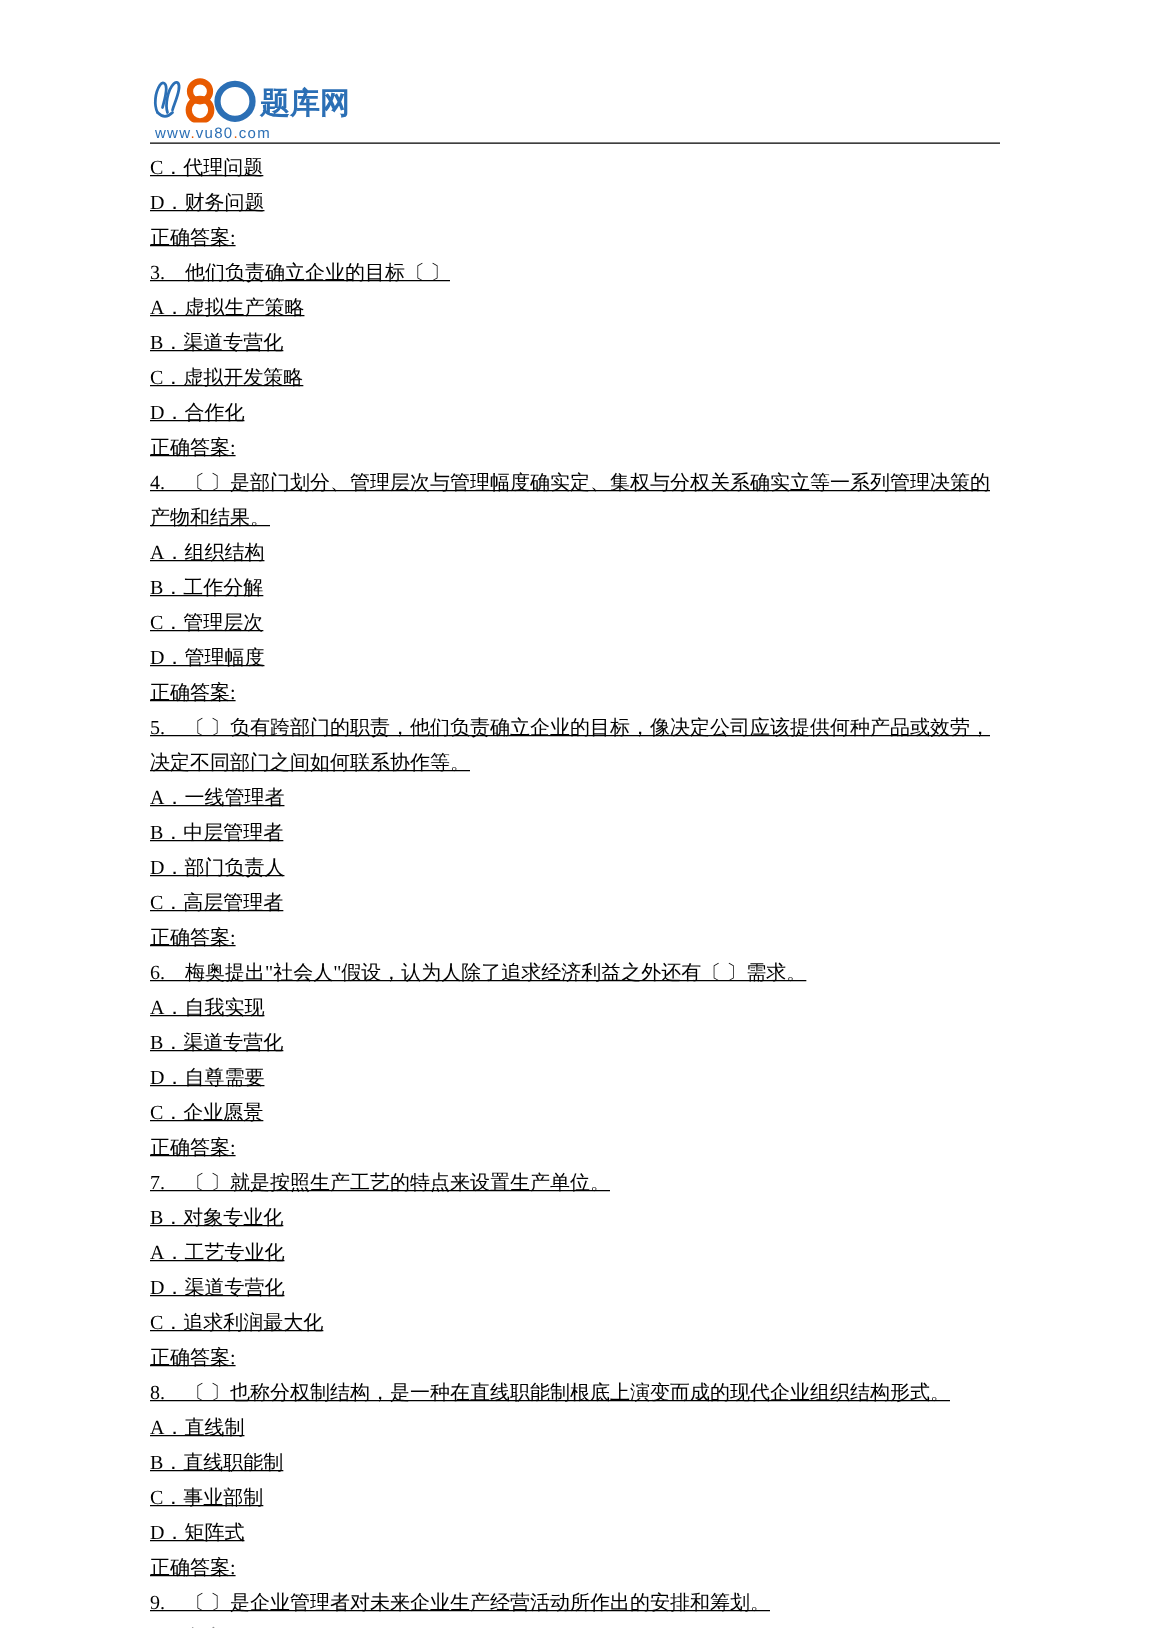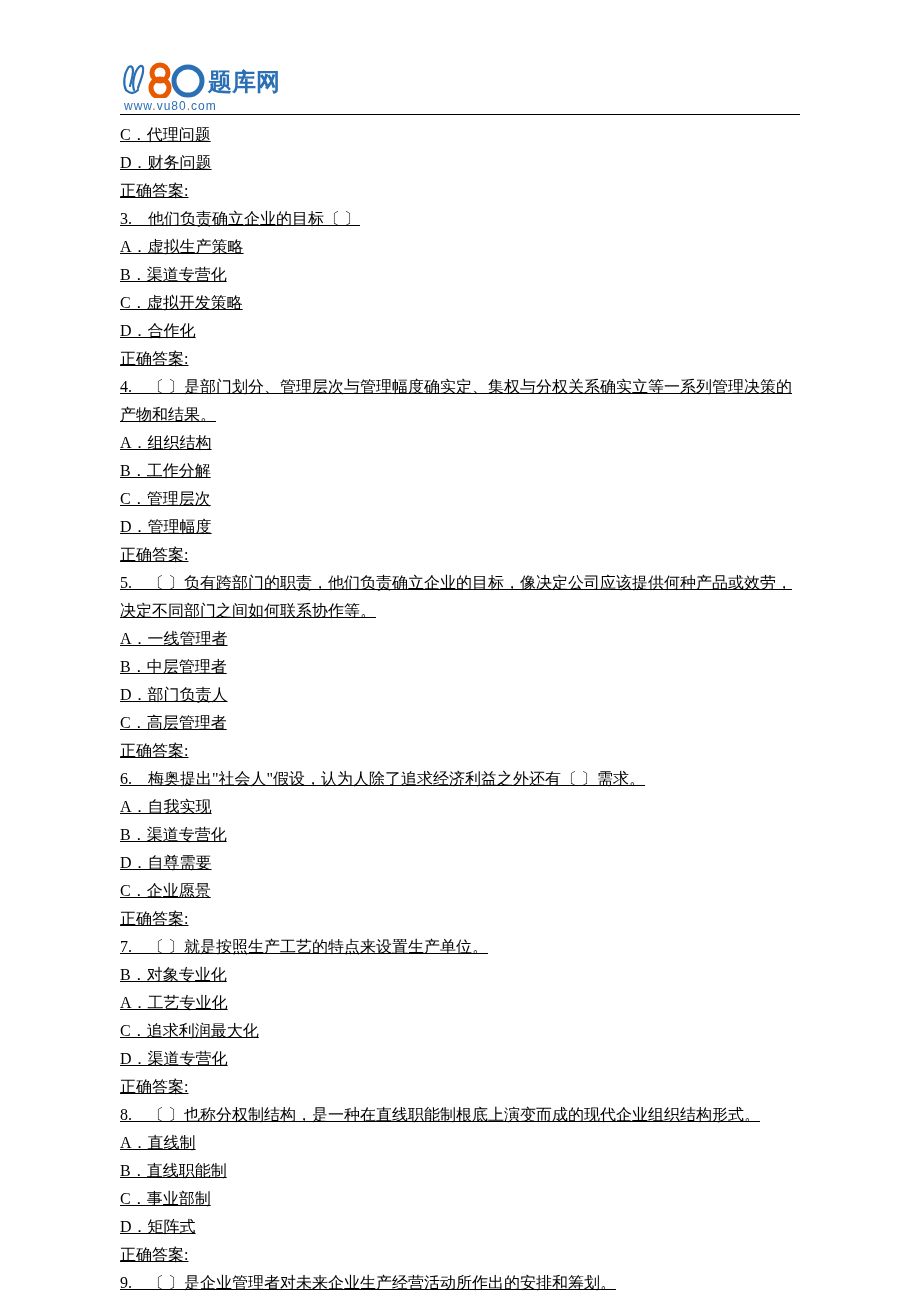--- a/index.html
+++ b/index.html
@@ -99,22 +99,22 @@
     <div class="line"><span>6.</span><span>　梅奥提出"社会人"假设，认为人除了追求经济利益之外还有〔  〕需求。</span></div>
     <div class="line">A．自我实现</div>
     <div class="line">B．渠道专营化</div>
     <div class="line">D．自尊需要</div>
     <div class="line">C．企业愿景</div>
     <div class="line">正确答案:</div>
 
     <div class="line"><span>7.</span><span>　〔  〕就是按照生产工艺的特点来设置生产单位。</span></div>
     <div class="line">B．对象专业化</div>
     <div class="line">A．工艺专业化</div>
+    <div class="line">D．渠道专营化</div>
     <div class="line">C．追求利润最大化</div>
-    <div class="line">D．渠道专营化</div>
     <div class="line">正确答案:</div>
 
     <div class="line"><span>8.</span><span>　〔  〕也称分权制结构，是一种在直线职能制根底上演变而成的现代企业组织结构形式。</span></div>
     <div class="line">A．直线制</div>
     <div class="line">B．直线职能制</div>
     <div class="line">C．事业部制</div>
     <div class="line">D．矩阵式</div>
     <div class="line">正确答案:</div>
 
     <div class="line"><span>9.</span><span>　〔  〕是企业管理者对未来企业生产经营活动所作出的安排和筹划。</span></div>

